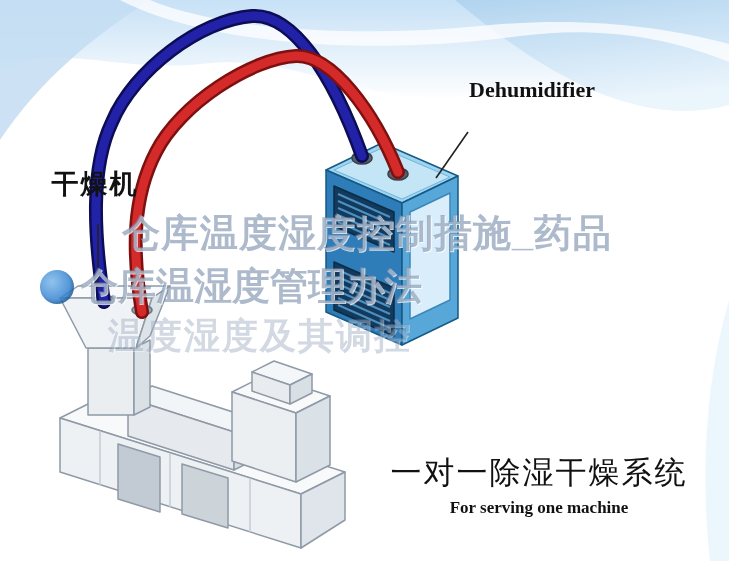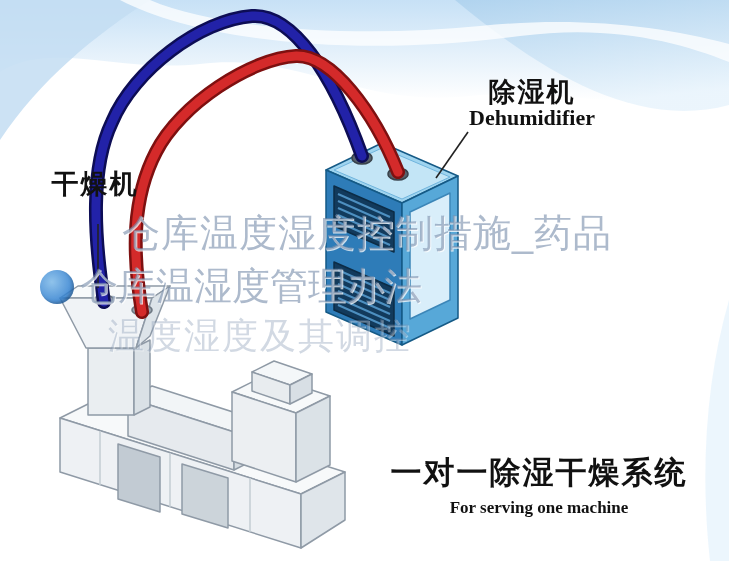--- a/index.html
+++ b/index.html
@@ -14,32 +14,32 @@
 
   
   .machine-label{position:absolute;text-align:center;color:#111;line-height:1.05;z-index:5;}
   .machine-label .zh{font-size:27px;font-weight:bold;letter-spacing:2px;}
   .machine-label .en{font-family:"Liberation Serif", serif;font-size:22px;font-weight:bold;}
   .label-hopper{left:40px;top:170px;width:110px;}
   .label-dehumidifier{left:452px;top:78px;width:160px;}
 
   
   .watermark{position:absolute;z-index:8;color:rgba(122,143,173,0.62);
-    font-weight:normal;white-space:nowrap;
+    font-weight:bold;white-space:nowrap;
     text-shadow:1px 1px 0 rgba(255,255,255,0.75);}
   .wm-line1{left:62px;top:208px;width:610px;text-align:center;font-size:38px;letter-spacing:1px;}
   .wm-line2{left:40px;top:261px;font-size:38px;display:flex;align-items:center;gap:6px;}
   .wm-line3{left:108px;top:312px;font-size:36px;opacity:0.55;letter-spacing:2px;}
   .wm-logo{display:inline-block;width:34px;height:34px;border-radius:50%;
     background:radial-gradient(circle at 35% 35%, #7db9e8, #2f7fd0 65%, #1c5fa8);
     box-shadow:inset -2px -2px 3px rgba(0,0,0,0.25);opacity:0.85;flex:0 0 auto;}
 
   
   .caption{position:absolute;right:30px;top:452px;width:320px;text-align:center;color:#111;z-index:5;}
-  .caption .zh{font-size:31px;font-weight:bold;letter-spacing:2px;}
+  .caption .zh{font-size:31px;font-weight:normal;letter-spacing:2px;}
   .caption .en{font-family:"Liberation Serif", serif;font-size:17px;font-weight:bold;margin-top:4px;}
 </style>
 </head>
 <body>
 
 <div class="stage">
 
   <svg width="729" height="561" viewBox="0 0 729 561">
     <defs>
       <linearGradient id="gSweep" x1="0" y1="0" x2="0" y2="1">
@@ -141,21 +141,20 @@
       <line x1="98" y1="224" x2="98" y2="288"></line>
       <line x1="468" y1="132" x2="436" y2="178"></line>
     </g>
   </svg>
 
   <div class="machine-label label-hopper">
     <div class="zh">干燥机</div>
   </div>
 
   <div class="machine-label label-dehumidifier">
-    <div class="zh">除湿机</div>
     <div class="en">Dehumidifier</div>
   </div>
 
   <div class="watermark wm-line1">仓库温度湿度控制措施_药品</div>
   <div class="watermark wm-line2">
     <span class="wm-logo"></span>
     <span>仓库温湿度管理办法</span>
   </div>
   <div class="watermark wm-line3">温度湿度及其调控</div>
 

